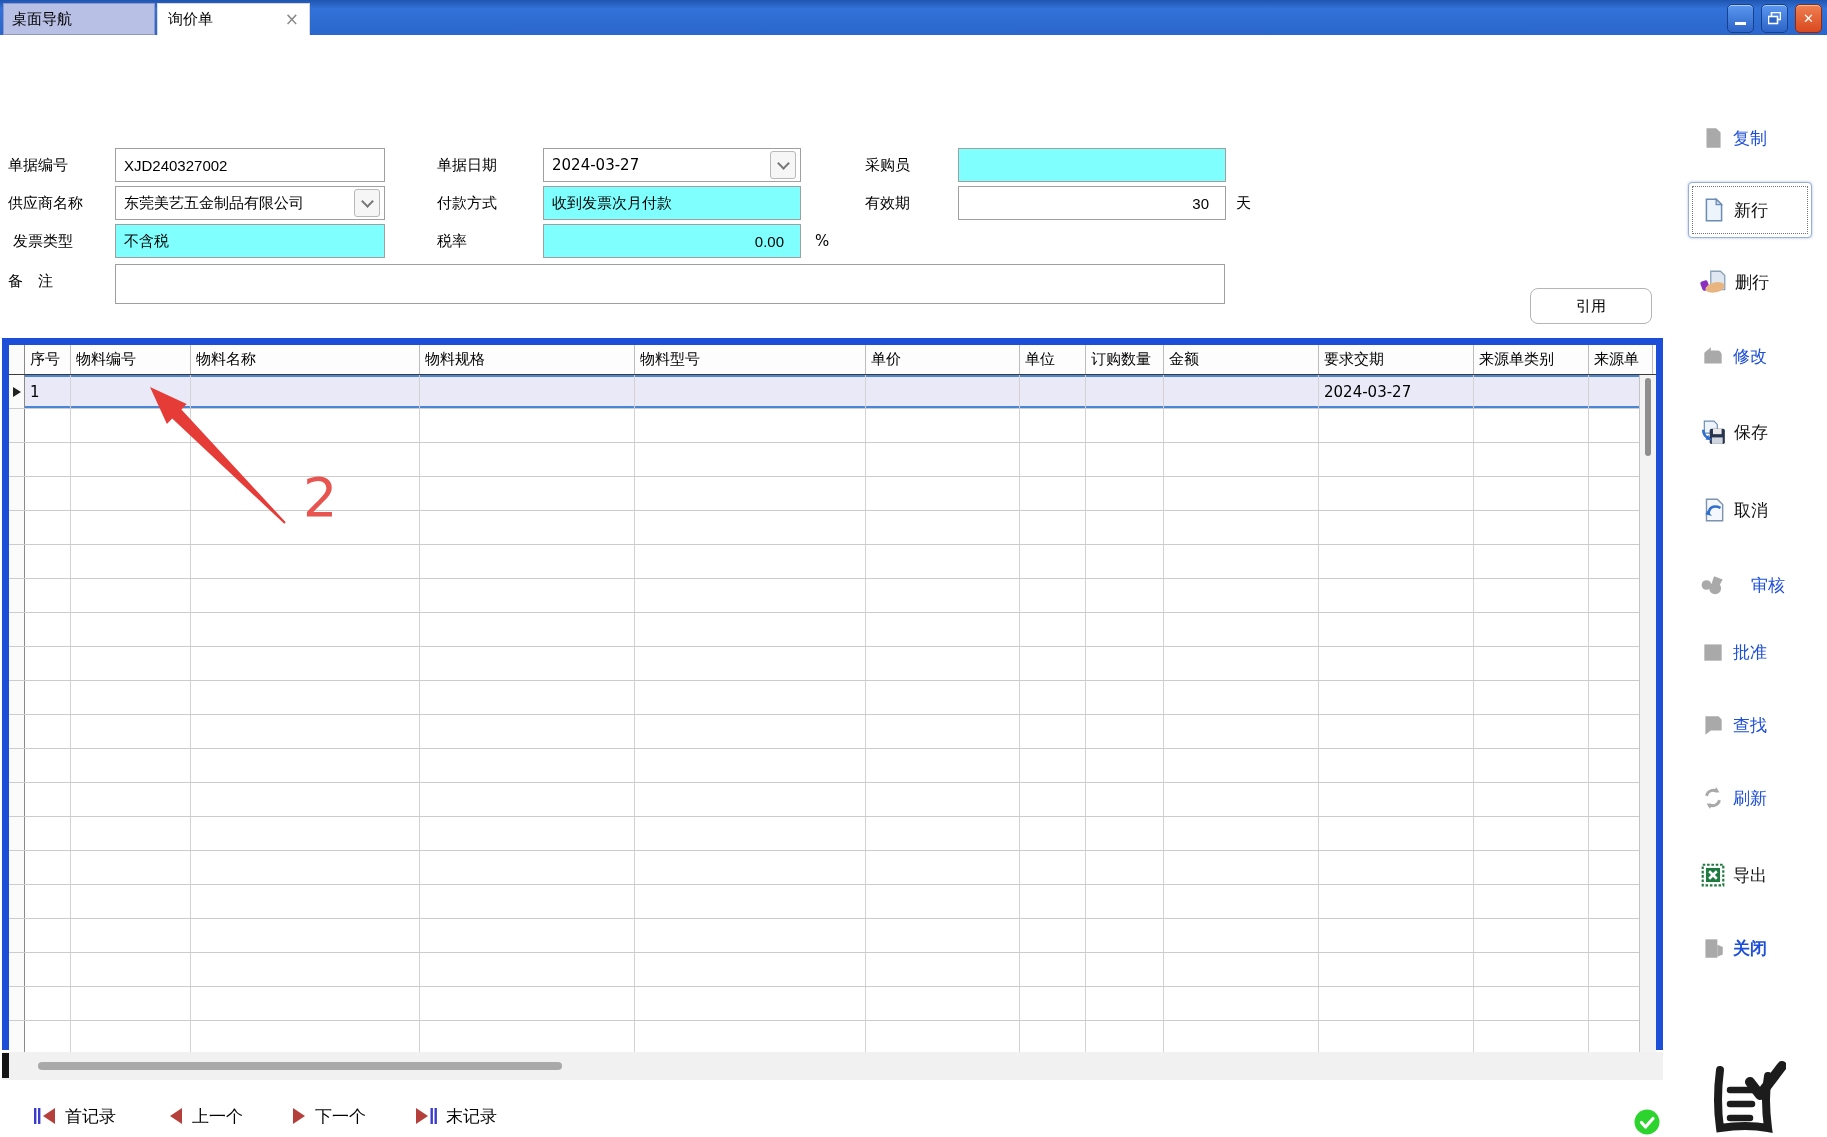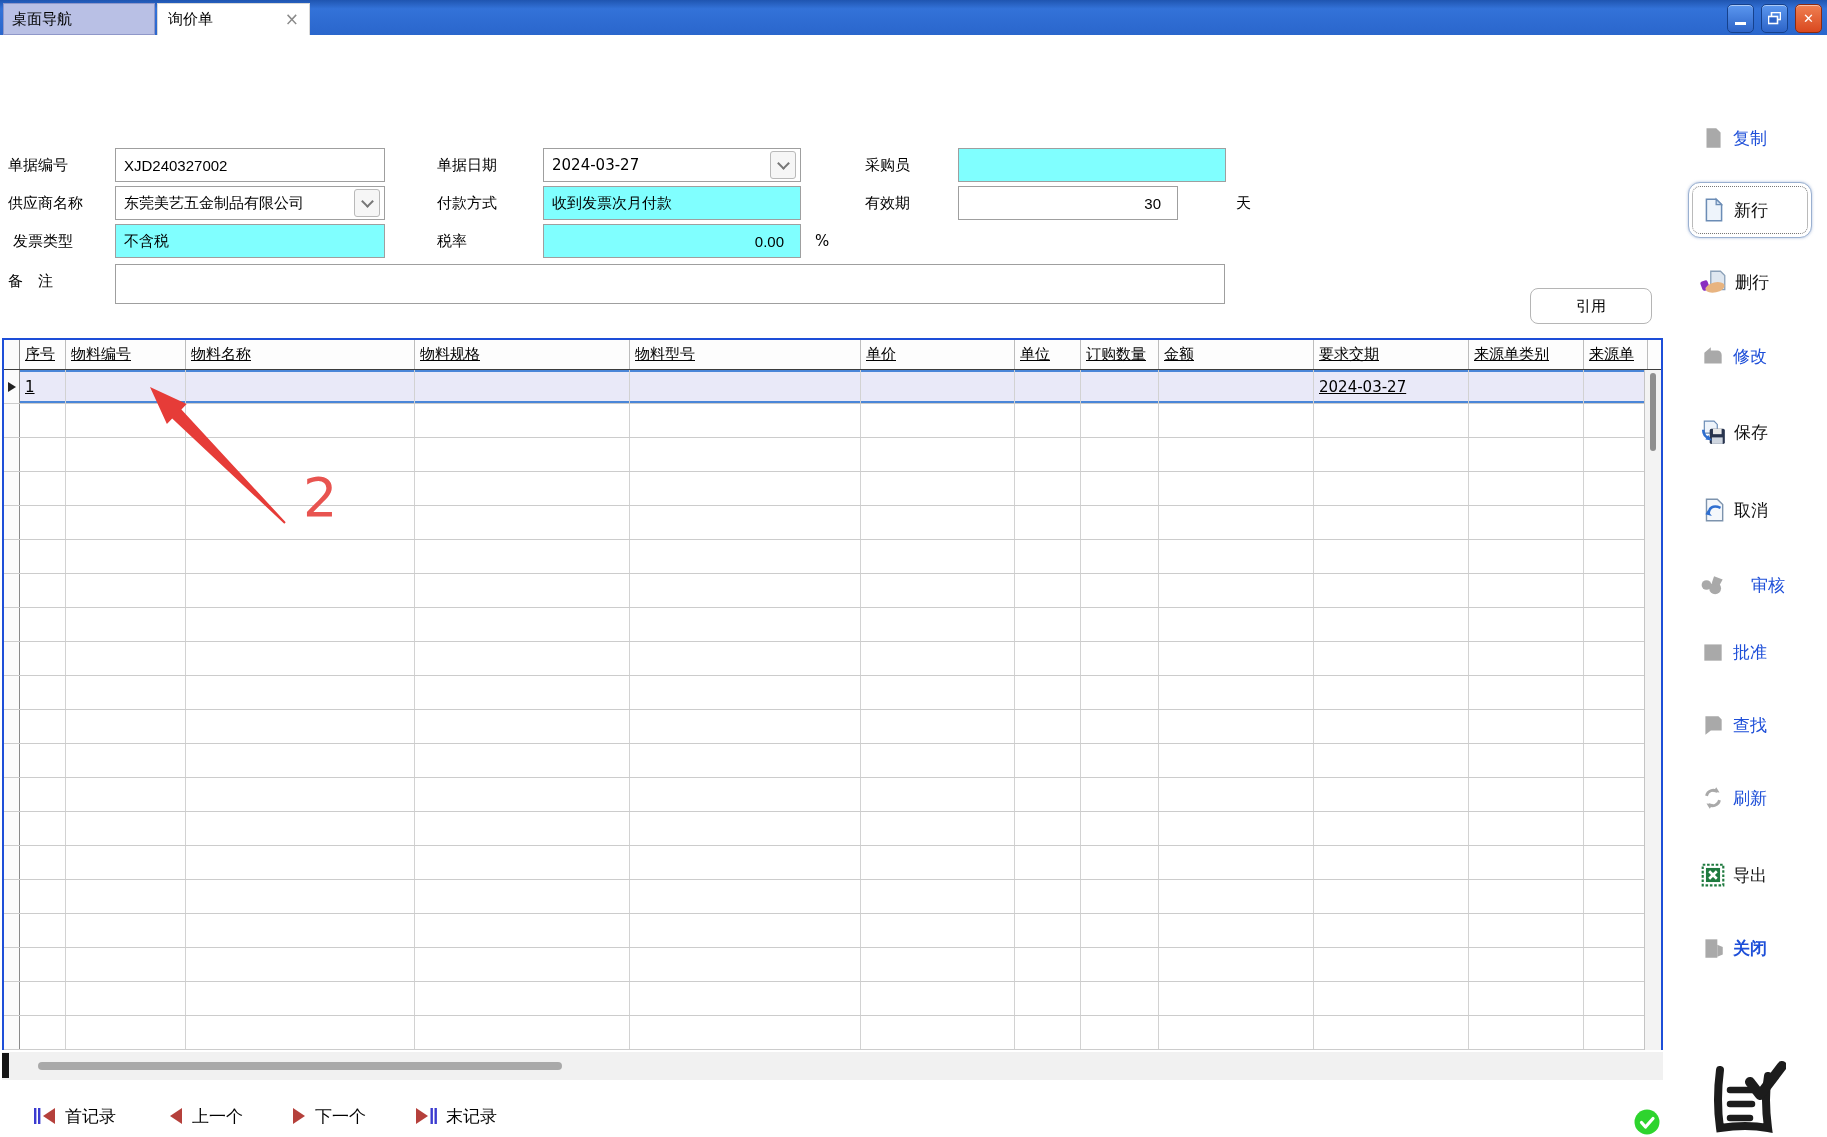--- a/index.html
+++ b/index.html
@@ -33,22 +33,22 @@
   .combo .combo-text{flex:1;padding:0 8px;white-space:nowrap;overflow:hidden;}
   .combo .combo-arrow{width:24px;height:26px;margin:3px 4px 3px 0;border:1px solid #b9b9b9;border-radius:3px;
     background:#f6f6f6;display:flex;align-items:center;justify-content:center;}
   .chev{width:7px;height:7px;border-right:2px solid #777;border-bottom:2px solid #777;transform:rotate(45deg);margin-top:-3px;}
   .unit{position:absolute;font-size:15px;color:#000;height:34px;display:flex;align-items:center;}
 
   .refbtn{position:absolute;left:1530px;top:288px;width:120px;height:34px;border:1px solid #b5b5b5;
     border-radius:8px;background:#fff;font-size:15px;color:#000;display:flex;align-items:center;justify-content:center;}
 
   
-  .table-outer{position:absolute;left:2px;top:338px;width:1661px;height:712px;border:2px solid #1d4ed8;
-    box-sizing:border-box;background:#fff;text-decoration:underline;}
+  .table-outer{position:absolute;left:2px;top:338px;width:1661px;height:712px;border:7px solid #1d4ed8;
+    box-sizing:border-box;background:#fff;}
   .ghead{display:flex;height:30px;border-bottom:1px solid #3c3c3c;background:#fdfdfd;box-sizing:border-box;}
   .ghead .hcell{font-size:15px;color:#000;display:flex;align-items:center;padding-left:5px;
     border-right:1px solid #bdbdbd;box-sizing:border-box;overflow:hidden;white-space:nowrap;}
   .gc{width:16px;flex:0 0 16px;border-right:1px solid #8a8a8a;box-sizing:border-box;background:#fbfbfb;}
   .grid-row{display:flex;height:34px;border-bottom:1px solid #cccccc;box-sizing:border-box;background:#fff;}
   .grid-row .cell{font-size:15px;color:#000;display:flex;align-items:center;padding-left:5px;
     border-right:1px solid #d2d2d2;box-sizing:border-box;overflow:hidden;white-space:nowrap;}
   .grid-row .gc{display:flex;align-items:center;justify-content:center;}
   .grid-row.selected{background:#e9e9f8;box-shadow:inset 0 0 0 2px #4a86d8;}
   .row-ind{width:0;height:0;border-top:5px solid transparent;border-bottom:5px solid transparent;border-left:8px solid #222;}
@@ -60,21 +60,21 @@
   .vthumb{width:6px;height:78px;background:#8f8f8f;margin:3px auto 0 auto;border-radius:3px;}
 
   .hscroll{position:absolute;left:2px;top:1052px;width:1661px;height:28px;background:#f1f1f1;}
   .hthumb{position:absolute;left:36px;top:10px;width:524px;height:8px;background:#a9a9a9;border-radius:4px;}
   .caret-mark{position:absolute;left:2px;top:1053px;width:7px;height:25px;background:#141414;}
 
   
   .side-btn{position:absolute;left:1688px;width:124px;height:56px;display:flex;align-items:center;gap:7px;
     padding-left:12px;box-sizing:border-box;font-size:17px;color:#111;background:#fff;}
   .side-btn.disabled{color:#1d4ed8;}
-  .side-btn.focused{border:1px solid #9ab0d0;border-radius:12px;outline:1px dotted #777;outline-offset:-5px;
+  .side-btn.focused{border:1px solid #9ab0d0;border-radius:4px;outline:1px dotted #777;outline-offset:-5px;
     box-shadow:0 0 3px rgba(120,150,200,.6);}
   .side-btn svg{flex:0 0 auto;}
 
   
   .nav-item{position:absolute;top:1100px;height:32px;display:flex;align-items:center;gap:8px;font-size:17px;color:#000;}
   .nav-icon{display:flex;align-items:center;}
 
   
   .anno-layer{position:absolute;left:0;top:0;width:1827px;height:1137px;pointer-events:none;}
   .anno-num{position:absolute;left:303px;top:466px;font-size:54px;color:#e85450;pointer-events:none;}
@@ -131,21 +131,21 @@
         <span class="chev"></span>
       </span>
   </div>
 
   <div class="flabel" style="left:437px;top:186px;">付款方式</div>
   <div class="fbox cyan" style="left:543px;top:186px;width:258px;">
     <span>收到发票次月付款</span>
   </div>
 
   <div class="flabel" style="left:865px;top:186px;">有效期</div>
-  <input class="fbox" style="left: 958px; top: 186px; width: 220px; text-align: right; padding-right: 16px;" value="30">
+  <input class="fbox" style="left: 958px; top: 186px; width: 268px; text-align: right; padding-right: 16px;" value="30">
   <div class="unit" style="left:1236px;top:186px;">天</div>
 
   <div class="flabel" style="left:4px;top:224px;margin-left:9px;">发票类型</div>
   <div class="fbox cyan" style="left:115px;top:224px;width:270px;">
     <span>不含税</span>
   </div>
 
   <div class="flabel" style="left:437px;top:224px;">税率</div>
   <input class="fbox cyan" style="left: 543px; top: 224px; width: 258px; text-align: right; padding-right: 16px;" value="0.00">
   <div class="unit" style="left:815px;top:224px;">%</div>

